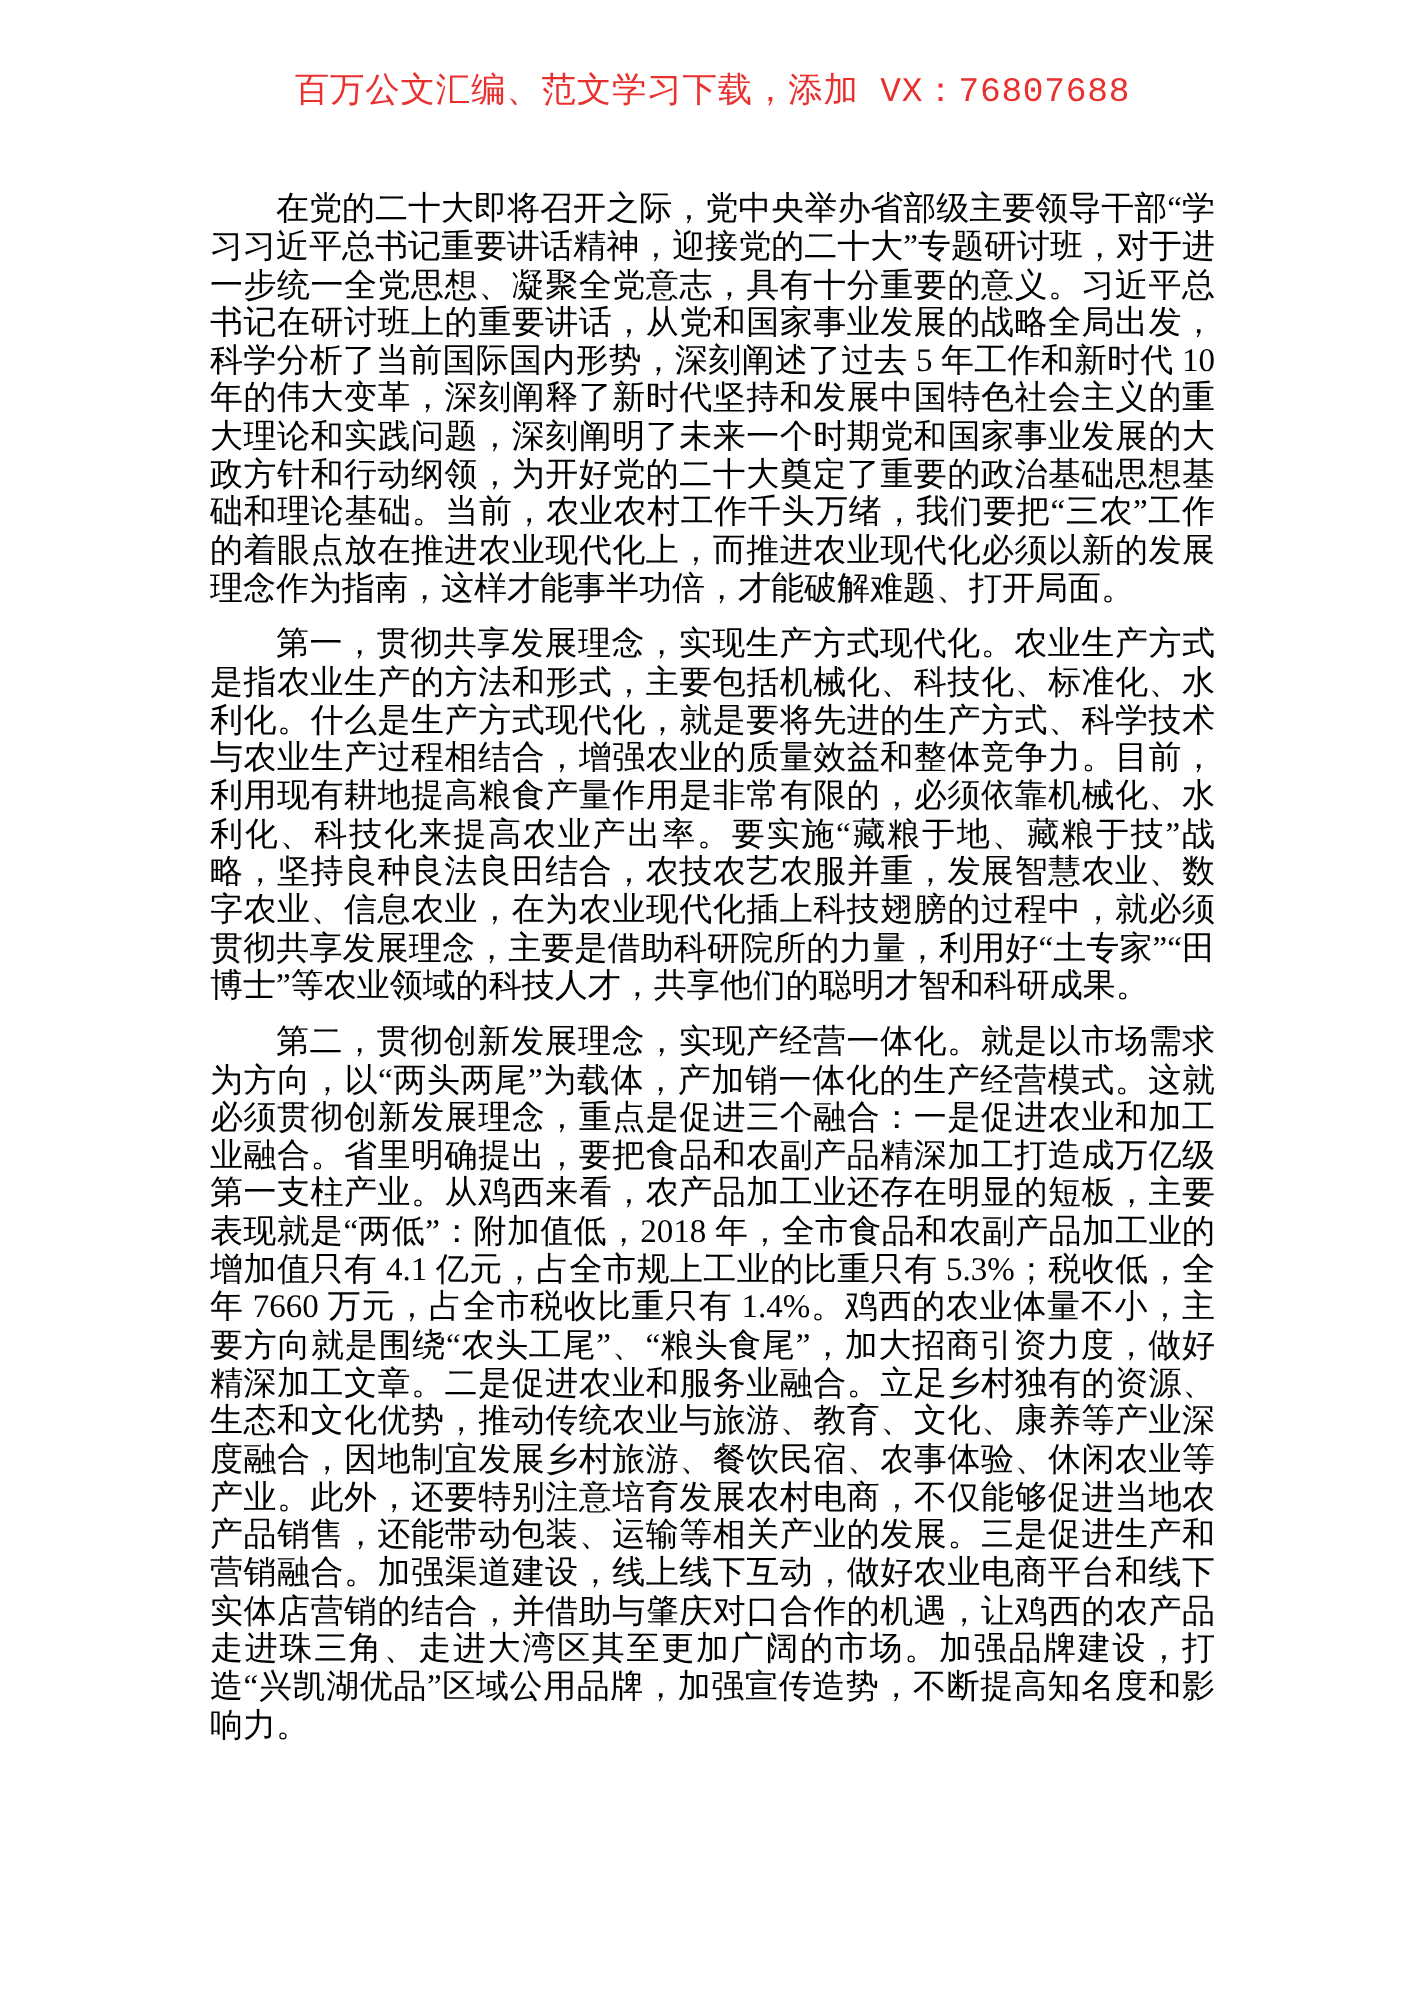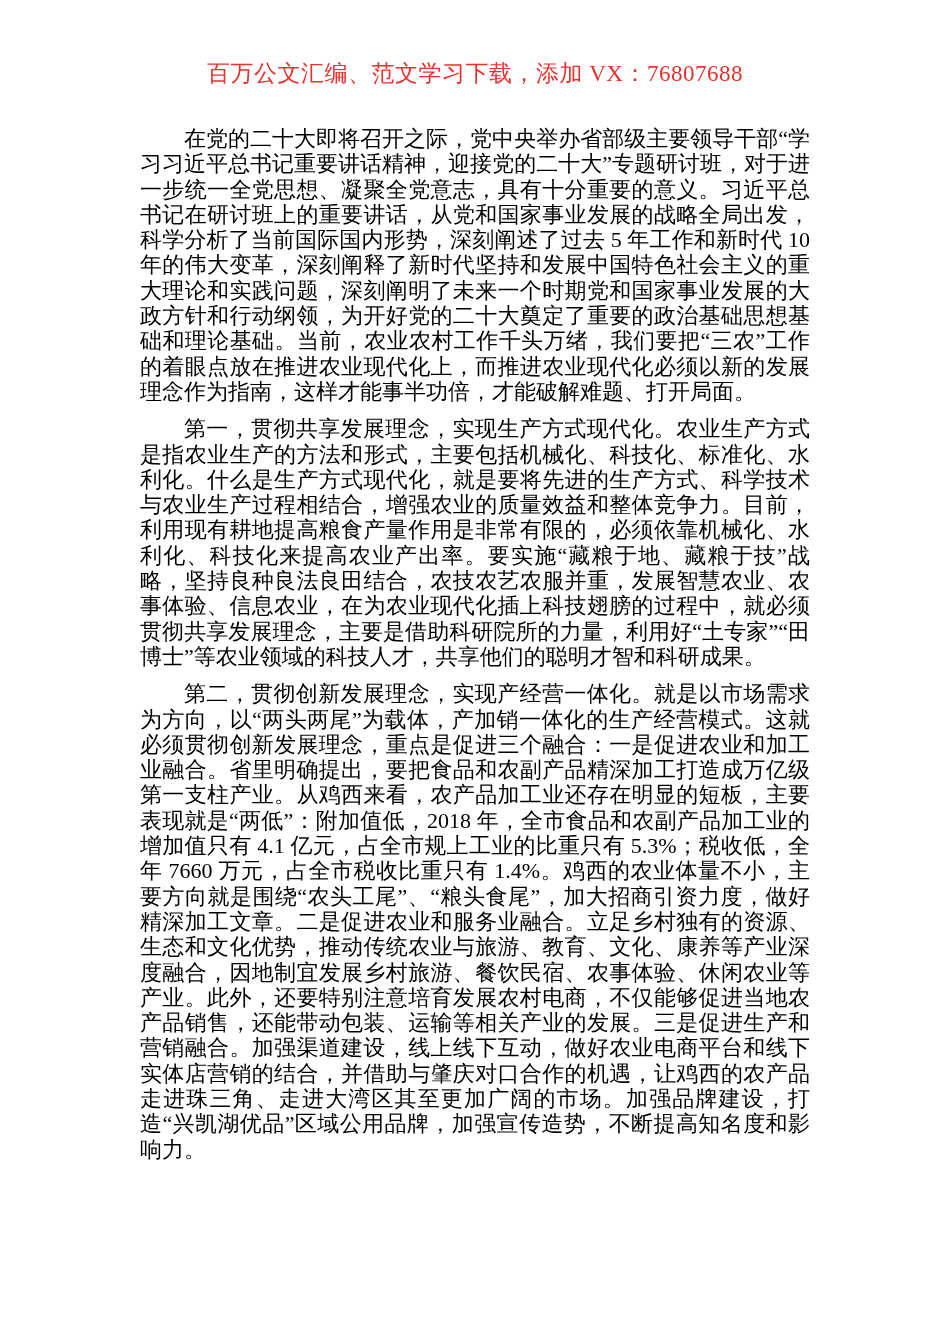--- a/index.html
+++ b/index.html
@@ -7,26 +7,26 @@
     position: relative;
     width: 950px;
     height: 1344px;
     background: #ffffff;
     overflow: hidden;
     font-family: "Liberation Serif", "DejaVu Serif", serif;
     color: #000000;
   }
   .notice {
     position: absolute;
-    top: 58px;
+    top: 44px;
     left: 0;
     width: 100%;
     text-align: center;
     color: #e8312e;
-    font-family: Liberation Serif, serif;
+    font-family: Liberation Mono, monospace;
     font-size: 23px;
     letter-spacing: 0.5px;
     white-space: nowrap;
   }
   .content {
     position: absolute;
     top: 126px;
     left: 140px;
     width: 670px;
     font-size: 22px;
@@ -46,18 +46,18 @@
 <body>
 
 <div class="page">
 
   <div class="notice">百万公文汇编、范文学习下载，添加 VX：76807688</div>
 
   <div class="content">
 
     <p><b></b><span>在党的二十大即将召开之际，党中央举办省部级主要领导干部“学习习近平总书记重要讲话精神，迎接党的二十大”专题研讨班，对于进一步统一全党思想、凝聚全党意志，具有十分重要的意义。习近平总书记在研讨班上的重要讲话，从党和国家事业发展的战略全局出发，科学分析了当前国际国内形势，深刻阐述了过去 5 年工作和新时代 10 年的伟大变革，深刻阐释了新时代坚持和发展中国特色社会主义的重大理论和实践问题，深刻阐明了未来一个时期党和国家事业发展的大政方针和行动纲领，为开好党的二十大奠定了重要的政治基础思想基础和理论基础。当前，农业农村工作千头万绪，我们要把“三农”工作的着眼点放在推进农业现代化上，而推进农业现代化必须以新的发展理念作为指南，这样才能事半功倍，才能破解难题、打开局面。</span></p>
 
-    <p><b>第一，贯彻共享发展理念，实现生产方式现代化。</b><span>农业生产方式是指农业生产的方法和形式，主要包括机械化、科技化、标准化、水利化。什么是生产方式现代化，就是要将先进的生产方式、科学技术与农业生产过程相结合，增强农业的质量效益和整体竞争力。目前，利用现有耕地提高粮食产量作用是非常有限的，必须依靠机械化、水利化、科技化来提高农业产出率。要实施“藏粮于地、藏粮于技”战略，坚持良种良法良田结合，农技农艺农服并重，发展智慧农业、农事体验、信息农业，在为农业现代化插上科技翅膀的过程中，就必须贯彻共享发展理念，主要是借助科研院所的力量，利用好“土专家”“田博士”等农业领域的科技人才，共享他们的聪明才智和科研成果。</span></p>
+    <p><b>第一，贯彻共享发展理念，实现生产方式现代化。</b><span>农业生产方式是指农业生产的方法和形式，主要包括机械化、科技化、标准化、水利化。什么是生产方式现代化，就是要将先进的生产方式、科学技术与农业生产过程相结合，增强农业的质量效益和整体竞争力。目前，利用现有耕地提高粮食产量作用是非常有限的，必须依靠机械化、水利化、科技化来提高农业产出率。要实施“藏粮于地、藏粮于技”战略，坚持良种良法良田结合，农技农艺农服并重，发展智慧农业、数字农业、信息农业，在为农业现代化插上科技翅膀的过程中，就必须贯彻共享发展理念，主要是借助科研院所的力量，利用好“土专家”“田博士”等农业领域的科技人才，共享他们的聪明才智和科研成果。</span></p>
 
     <p><b>第二，贯彻创新发展理念，实现产经营一体化。</b><span>就是以市场需求为方向，以“两头两尾”为载体，产加销一体化的生产经营模式。这就必须贯彻创新发展理念，重点是促进三个融合：一是促进农业和加工业融合。省里明确提出，要把食品和农副产品精深加工打造成万亿级第一支柱产业。从鸡西来看，农产品加工业还存在明显的短板，主要表现就是“两低”：附加值低，2018 年，全市食品和农副产品加工业的增加值只有 4.1 亿元，占全市规上工业的比重只有 5.3%；税收低，全年 7660 万元，占全市税收比重只有 1.4%。鸡西的农业体量不小，主要方向就是围绕“农头工尾”、“粮头食尾”，加大招商引资力度，做好精深加工文章。二是促进农业和服务业融合。立足乡村独有的资源、生态和文化优势，推动传统农业与旅游、教育、文化、康养等产业深度融合，因地制宜发展乡村旅游、餐饮民宿、农事体验、休闲农业等产业。此外，还要特别注意培育发展农村电商，不仅能够促进当地农产品销售，还能带动包装、运输等相关产业的发展。三是促进生产和营销融合。加强渠道建设，线上线下互动，做好农业电商平台和线下实体店营销的结合，并借助与肇庆对口合作的机遇，让鸡西的农产品走进珠三角、走进大湾区其至更加广阔的市场。加强品牌建设，打造“兴凯湖优品”区域公用品牌，加强宣传造势，不断提高知名度和影响力。</span></p>
 
   </div>
 </div>
 
 </body></html>

